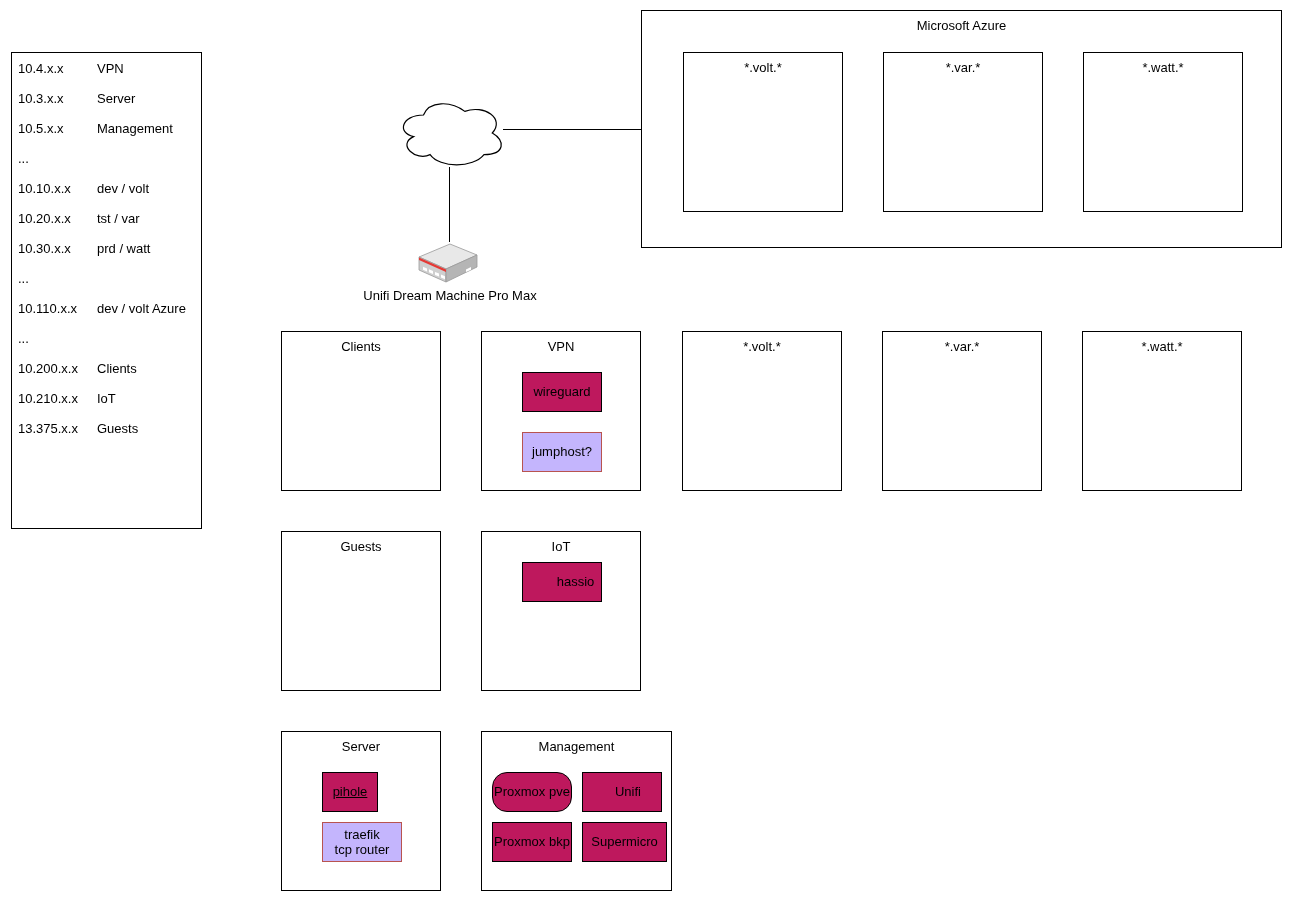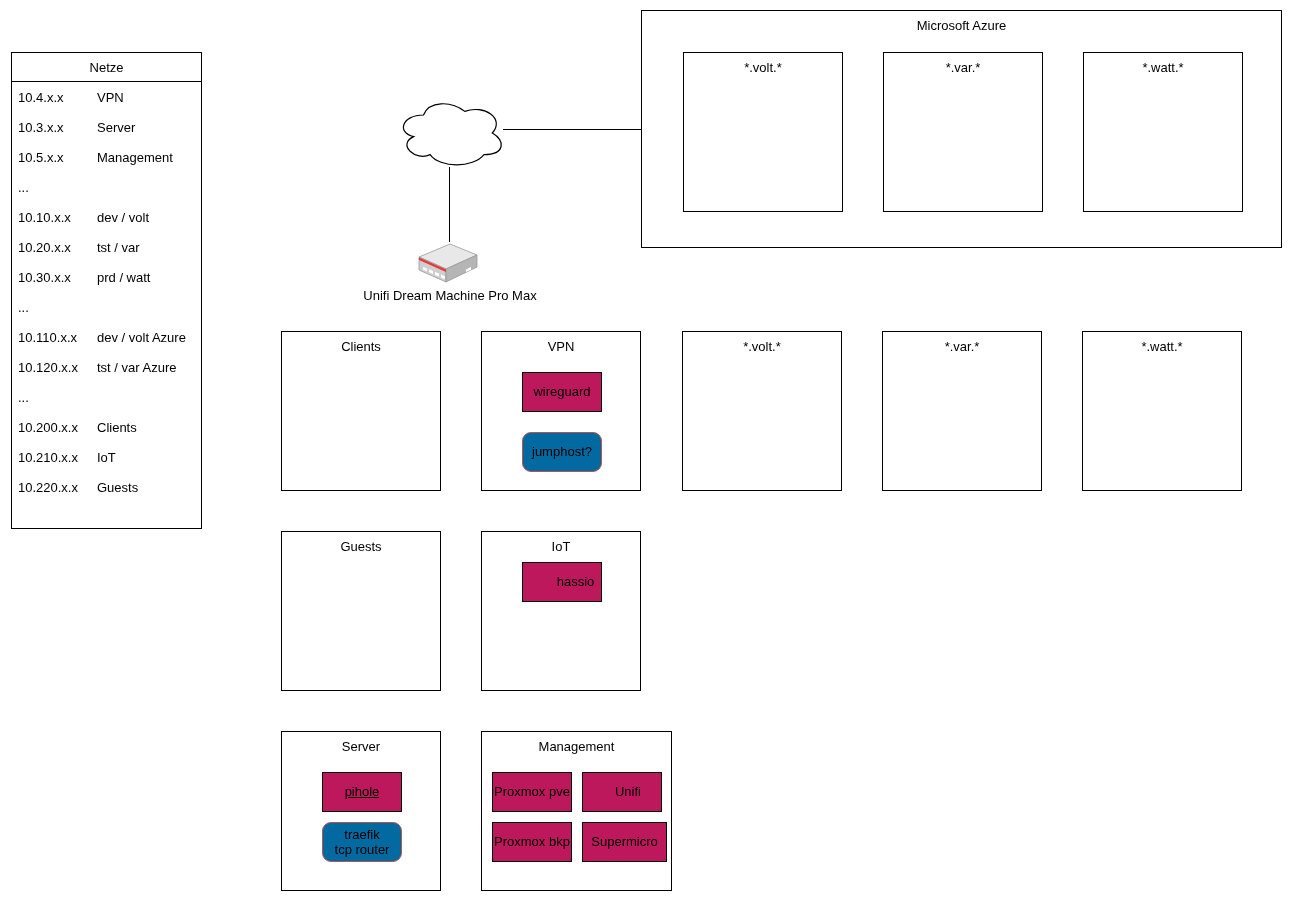--- a/index.html
+++ b/index.html
@@ -52,23 +52,22 @@
   .node {
     position: absolute;
     border: 1px solid #000;
     background: #be185d;
     display: flex; align-items: center; justify-content: center;
     text-align: center;
     white-space: pre-line;
     line-height: 1.18;
   }
   .node.highlight {
-    background: #0369a1;
+    background: #c4b5fd;
     border-color: #B85450;
-    border-radius: 9px;
   }
 
   
   .line { position: absolute; }
   .line.h { border-top: 1px solid #000; }
   .line.v { border-left: 1px solid #000; }
 
   .cloud-label {
     position: absolute;
     left: 396px; top: 97px; width: 110px; height: 70px;
@@ -79,21 +78,20 @@
     left: 330px; top: 288px; width: 240px;
     text-align: center;
   }
 </style>
 </head>
 <body>
 
 <div class="canvas">
 
   <div class="netze">
-    <div class="netze-header">Netze</div>
     <div class="netze-row">
       <span class="net">10.4.x.x</span>
       <span class="nm">VPN</span>
     </div>
     <div class="netze-row">
       <span class="net">10.3.x.x</span>
       <span class="nm">Server</span>
     </div>
     <div class="netze-row">
       <span class="net">10.5.x.x</span>
@@ -117,37 +115,33 @@
     </div>
     <div class="netze-row">
       <span class="net">...</span>
       <span class="nm"></span>
     </div>
     <div class="netze-row">
       <span class="net">10.110.x.x</span>
       <span class="nm">dev / volt Azure</span>
     </div>
     <div class="netze-row">
-      <span class="net">10.120.x.x</span>
-      <span class="nm">tst / var Azure</span>
-    </div>
-    <div class="netze-row">
       <span class="net">...</span>
       <span class="nm"></span>
     </div>
     <div class="netze-row">
       <span class="net">10.200.x.x</span>
       <span class="nm">Clients</span>
     </div>
     <div class="netze-row">
       <span class="net">10.210.x.x</span>
       <span class="nm">IoT</span>
     </div>
     <div class="netze-row">
-      <span class="net">10.220.x.x</span>
+      <span class="net">13.375.x.x</span>
       <span class="nm">Guests</span>
     </div>
   </div>
 
   <div class="line h" style="left:503px; top:129px; width:139px; height:0;"></div>
   <div class="line v" style="left:449px; top:167px; width:0; height:75px;"></div>
 
   <svg class="abs" style="left:396px; top:97px;" width="110" height="72" viewBox="0 0 110 72">
     <path d="M 27.5,18 C 5.5,18 0.6,36 17.6,39.6
              C 0.6,47.5 19.8,64.8 34.1,57.6
@@ -209,26 +203,26 @@
     <div class="zone-title">Guests</div>
   </div>
 
   <div class="zone" style="left:481px; top:531px; width:160px; height:160px;">
     <div class="zone-title">IoT</div>
     <div class="node" style="left:40px; top:30px; width:80px; height:40px;padding-left:27px;">hassio</div>
   </div>
 
   <div class="zone" style="left:281px; top:731px; width:160px; height:160px;">
     <div class="zone-title">Server</div>
-    <div class="node" style="left:40px; top:40px; width:80px; height:40px;text-decoration:underline;">pihole</div>
+    <div class="node" style="left:40px; top:40px; width:56px; height:40px;text-decoration:underline;">pihole</div>
     <div class="node highlight" style="left:40px; top:90px; width:80px; height:40px;">traefik
 tcp router</div>
   </div>
 
   <div class="zone" style="left:481px; top:731px; width:191px; height:160px;">
     <div class="zone-title">Management</div>
-    <div class="node" style="left:10px; top:40px; width:80px; height:40px;">Proxmox pve</div>
+    <div class="node" style="left:10px; top:40px; width:80px; height:40px;border-radius:15px;">Proxmox pve</div>
     <div class="node" style="left:100px; top:40px; width:80px; height:40px;padding-left:12px;">Unifi</div>
     <div class="node" style="left:10px; top:90px; width:80px; height:40px;">Proxmox bkp</div>
     <div class="node" style="left:100px; top:90px; width:85px; height:40px;">Supermicro</div>
   </div>
 
 </div>
 
 </body></html>

